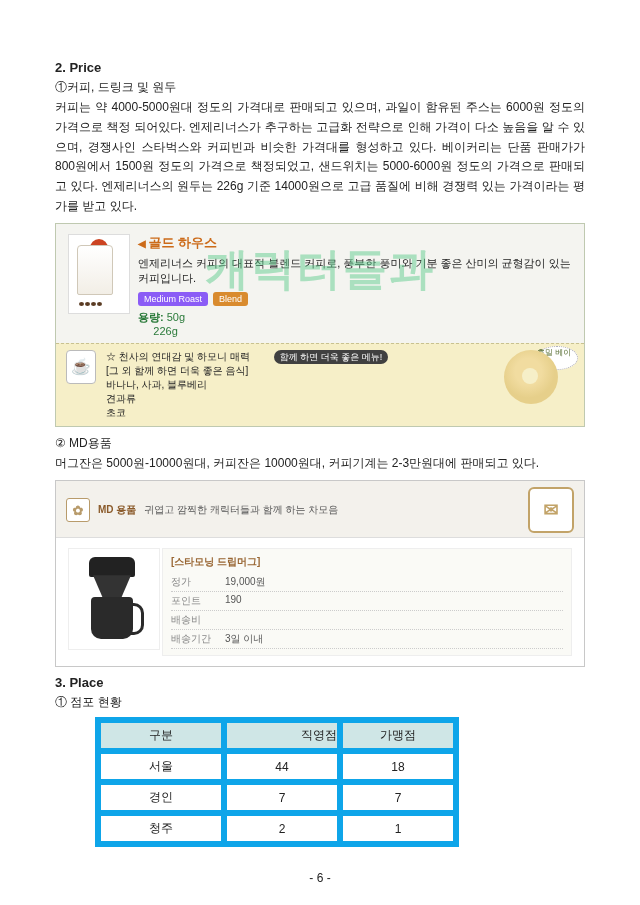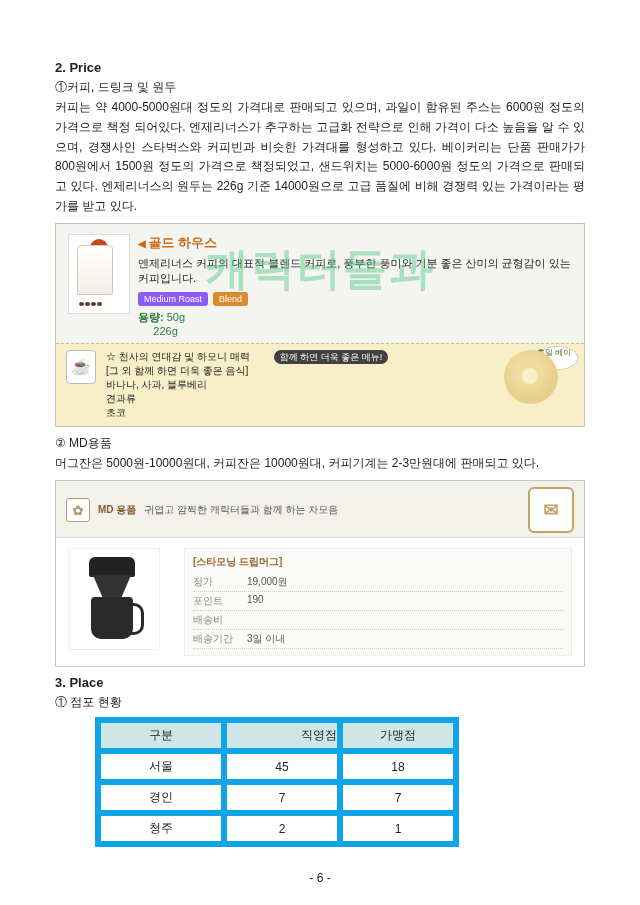--- a/index.html
+++ b/index.html
@@ -167,21 +167,21 @@
   }
   .card2 .hdr .tag{
     color:#555;font-weight:400;font-size:10px;
   }
   .card2 .stamp{
     width:42px;height:42px;border:2px solid #c2a368;border-radius:6px;
     display:flex;align-items:center;justify-content:center;
     font-size:18px;color:#c2a368;margin-left:auto;background:#fff;
   }
   .card2 .body2{
-    display:flex;gap:24px;padding:10px 12px;
+    display:flex;gap:2px;padding:10px 12px;
     background:#fff;
   }
   .maker{
     width:90px;height:100px;background:#fff;border:1px solid #eee;
     position:relative;
   }
   .maker .top{
     position:absolute;top:8px;left:20px;width:46px;height:20px;
     background:#222;border-radius:6px 6px 2px 2px;
   }
@@ -322,21 +322,21 @@
 
   <table class="stores">
     <tbody>
         <tr>
       <th class="c1">구분</th>
       <th class="c2">직영점</th>
       <th class="c3">가맹점</th>
     </tr>
     <tr>
       <td class="cat">서울</td>
-      <td>45</td>
+      <td>44</td>
       <td>18</td>
     </tr>
     <tr>
       <td class="cat">경인</td>
       <td>7</td>
       <td>7</td>
     </tr>
     <tr>
       <td class="cat">청주</td>
       <td>2</td>

